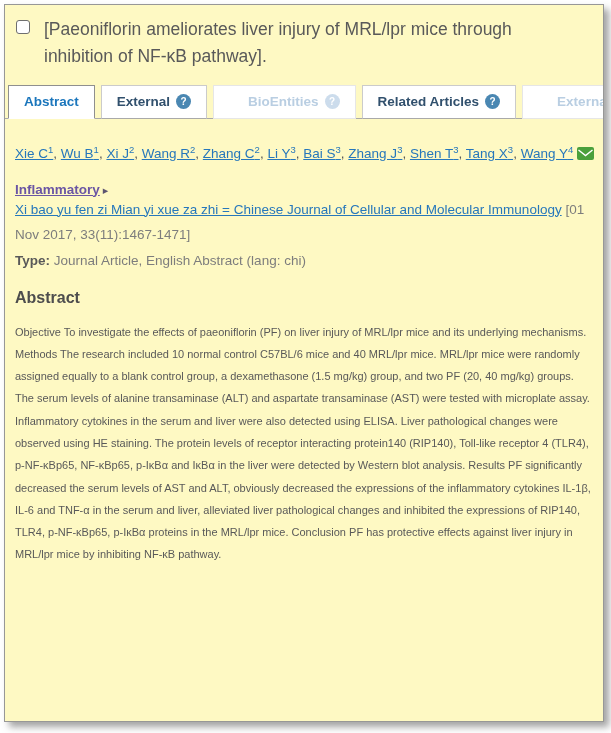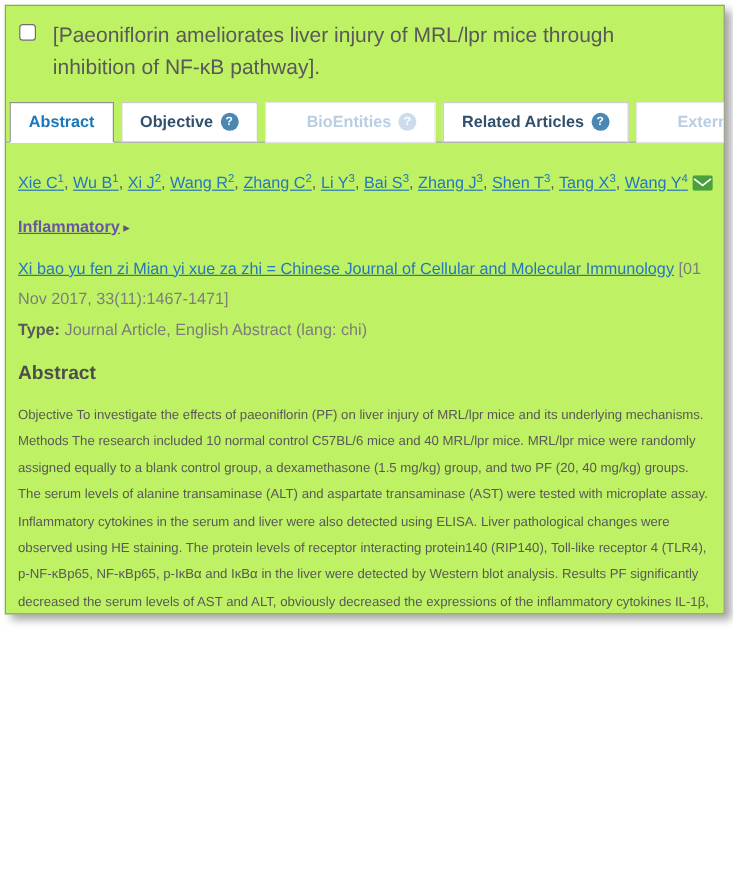--- a/index.html
+++ b/index.html
@@ -1,19 +1,19 @@
 <!DOCTYPE html>
 <html><head>
 <meta charset="utf-8">
 <style>
   * { margin:0; padding:0; box-sizing:border-box; }
   html,body { width:611px; height:733px; background:#fff; font-family:"Liberation Sans","DejaVu Sans",sans-serif; }
   .window {
-    position:absolute; left:4px; top:4px; width:600px; height:508px;
-    background:#bef264; border:1px solid #979797;
+    position:absolute; left:4px; top:4px; width:600px; height:718px;
+    background:#fef9c3; border:1px solid #979797;
     box-shadow:5px 5px 7px rgba(90,90,90,.55);
     overflow:hidden;
   }
   
   .header { display:flex; align-items:flex-start; padding:11px 12px 0 11px; }
   .checkbox {
     width:14px; height:14px; border:1px solid #6f6f6f; border-radius:3px;
     background:#fff; margin-top:4px; flex:0 0 auto; cursor:pointer;
   }
   .title-wrap { margin-left:14px; }
@@ -38,21 +38,21 @@
   
   .content { padding:19px 8px 18px 10px; }
   a.link { color:#2677bb; text-decoration:underline; cursor:pointer; }
   .authors { font-size:13.5px; line-height:22px; color:#595959; }
   .authors sup { font-size:9.5px; color:#2677bb; }
   .author-sep { color:#595959; }
   .email-icon { display:inline-block; vertical-align:-2px; margin-left:4px; }
   .affiliations { margin-top:17px; font-size:13.5px; }
   .affiliations a { color:#6a55a4; font-weight:bold; text-decoration:underline; cursor:pointer; }
   .arrow { color:#5c5470; font-size:11px; margin-left:3px; text-decoration:none; }
-  .journal { margin-top:15px; font-size:13.5px; line-height:25px; max-width:585px; }
+  .journal { font-size:13.5px; line-height:25px; max-width:585px; }
   .journal .cite { color:#7d7d7d; }
   .type-line { margin-top:6px; font-size:13.5px; color:#7d7d7d; }
   .type-line b { color:#595959;margin-top:44px; }
   .abs-heading { margin-top:21px; font-size:16px; font-weight:bold; color:#4d4d4d; }
   .abs-text { margin-top:14px; font-size:11px; line-height:22.3px; color:#595959; max-width:589px; }
 </style>
 </head>
 <body>
 
 <div class="window">
@@ -62,21 +62,21 @@
     <div class="title-wrap">
       <div class="title">[Paeoniflorin ameliorates liver injury of MRL/lpr mice through inhibition of NF-κB pathway].</div>
     </div>
   </div>
 
   <div class="tabs">
     <div class="tab active">
       <span>Abstract</span>
     </div>
     <div class="tab">
-      <span>Objective</span>
+      <span>External</span>
       <span class="badge">?</span>
     </div>
     <div class="tab disabled">
       <span>BioEntities</span>
       <span class="badge">?</span>
     </div>
     <div class="tab">
       <span>Related Articles</span>
       <span class="badge">?</span>
     </div>

